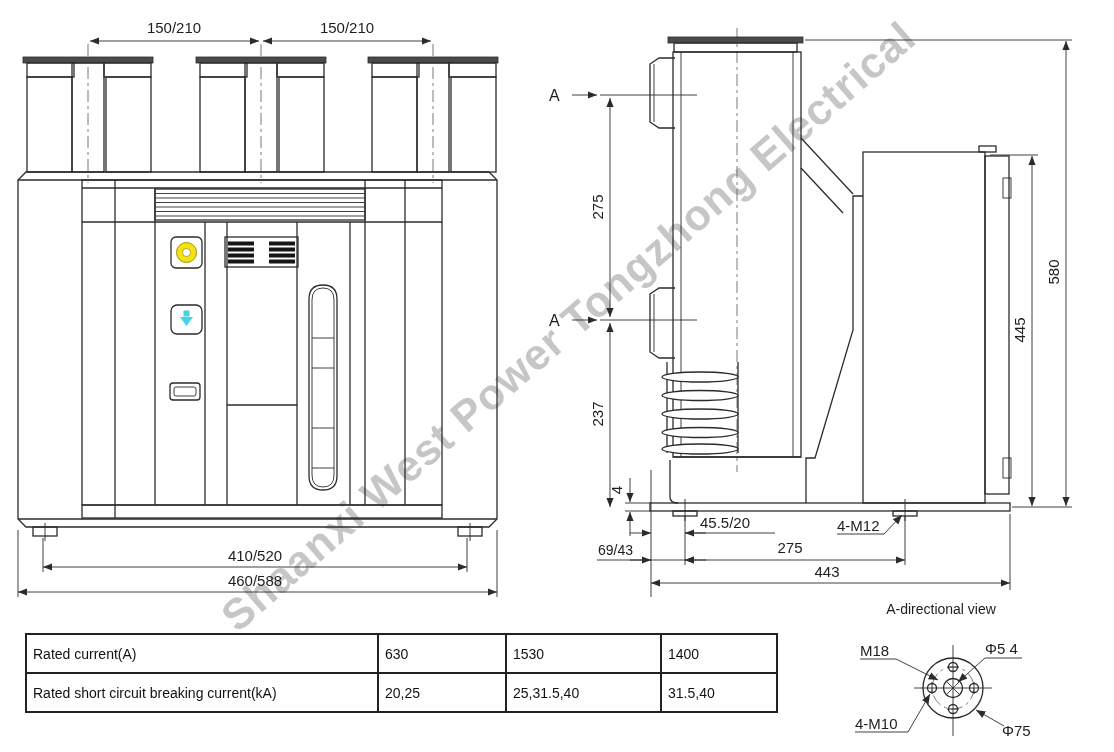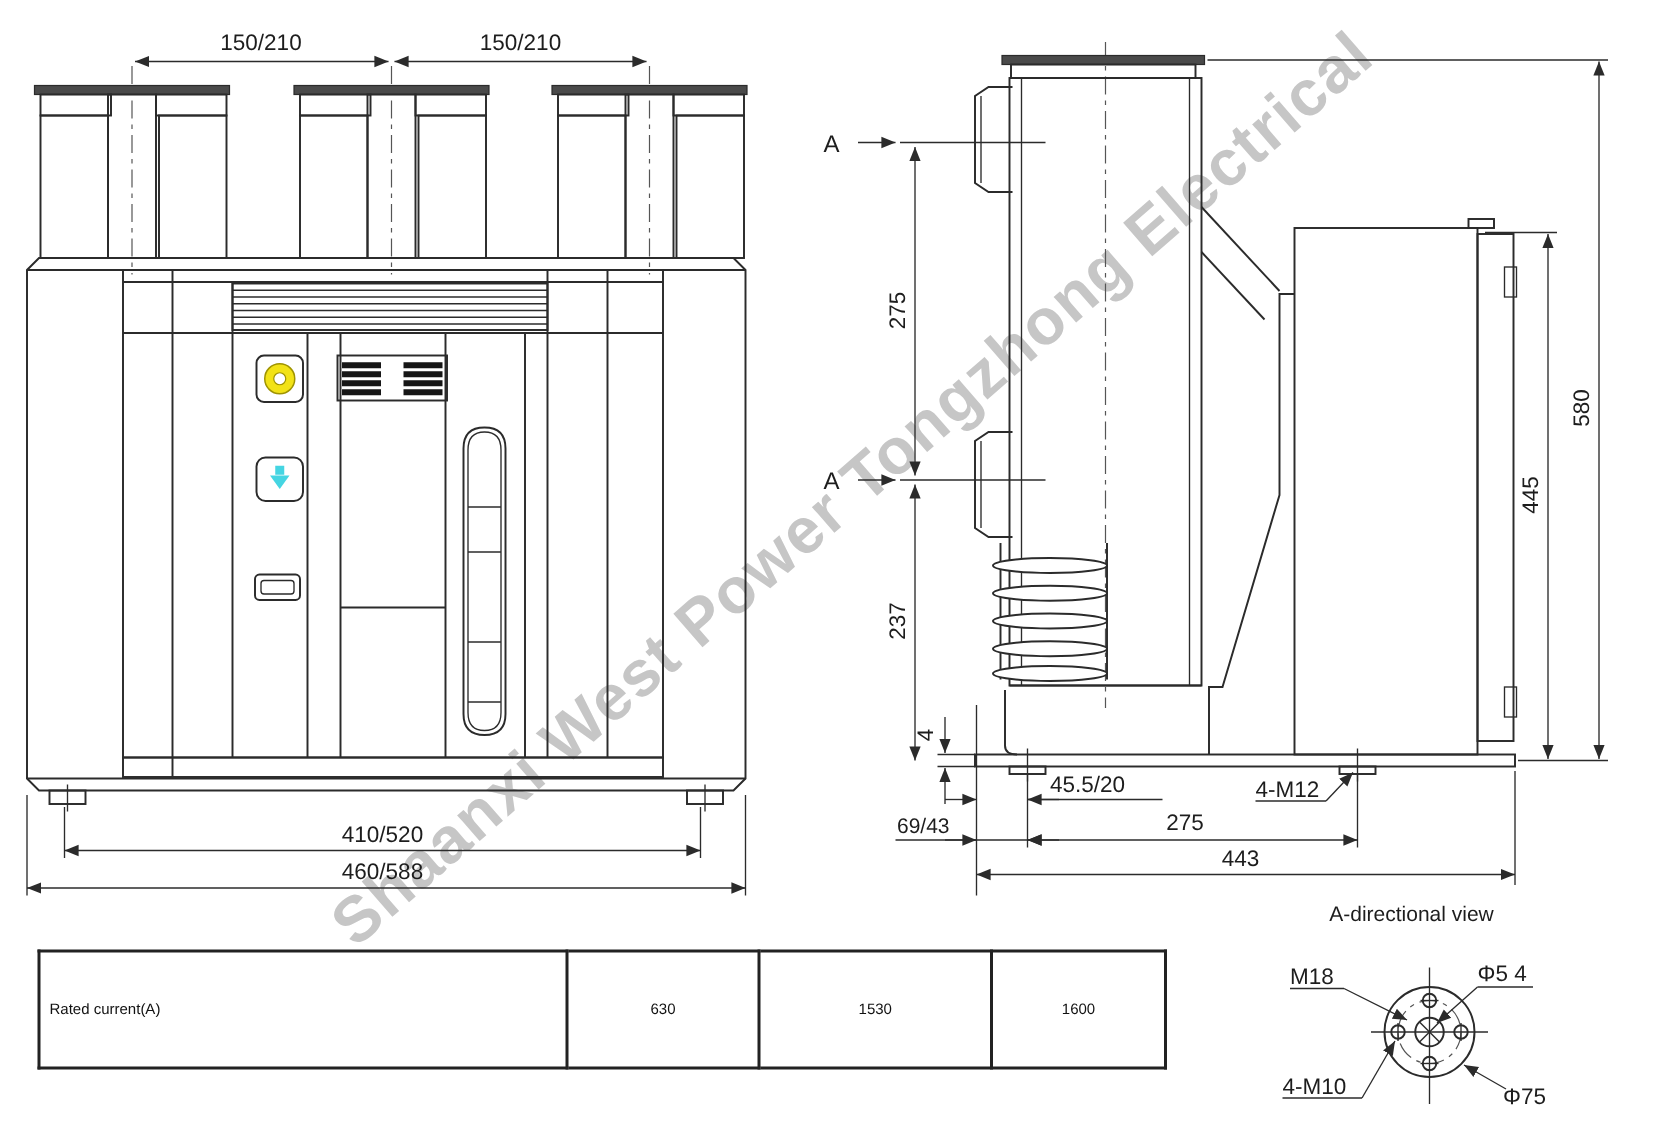--- a/index.html
+++ b/index.html
@@ -15,24 +15,24 @@
   .dim{stroke:#2b2b2b;stroke-width:0.9;fill:none;}
   .cl{stroke:#555;stroke-width:0.8;fill:none;stroke-dasharray:12 4 3 4;}
   .dark{fill:#4a4a4a;stroke:#2b2b2b;stroke-width:0.8;}
   .bar{fill:#161616;stroke:none;}
   text{font-family:"Liberation Sans", sans-serif;fill:#1d1d1d;}
   .dt{font-size:15px;}
   .dts{font-size:14px;}
   .sec{font-size:16px;}
   #spec-table{position:absolute;left:25px;top:633px;z-index:3;border-collapse:collapse;
               table-layout:fixed;width:751px;height:80px;background:transparent;}
-  #spec-table td{border:2px solid #222;font-size:10px;color:#111;padding:0 6px;
+  #spec-table td{border:2px solid #222;font-size:14px;color:#111;padding:0 6px;
                  background:transparent;}
   #spec-table td.lbl{text-align:left;}
-  #spec-table td.val{text-align:center;}
+  #spec-table td.val{text-align:left;}
 </style>
 </head>
 <body>
 
 <div id="stage">
 
   <div id="watermark">Shaanxi West Power Tongzhong Electrical</div>
 
   <svg id="drawing" width="1114" height="752" viewBox="0 0 1114 752">
     <defs>
@@ -317,18 +317,24 @@
       <col style="width:352px">
         <col style="width:128px">
         <col style="width:155px">
         <col style="width:116px">
     </colgroup>
     <tbody>
         <tr>
       <td class="lbl">Rated current(A)</td>
       <td class="val">630</td>
       <td class="val">1530</td>
-      <td class="val">1600</td>
+      <td class="val">1400</td>
+    </tr>
+    <tr>
+      <td class="lbl">Rated short circuit breaking current(kA)</td>
+      <td class="val">20,25</td>
+      <td class="val">25,31.5,40</td>
+      <td class="val">31.5,40</td>
     </tr>
   </tbody>
     </table>
 
 </div>
 
 </body></html>

